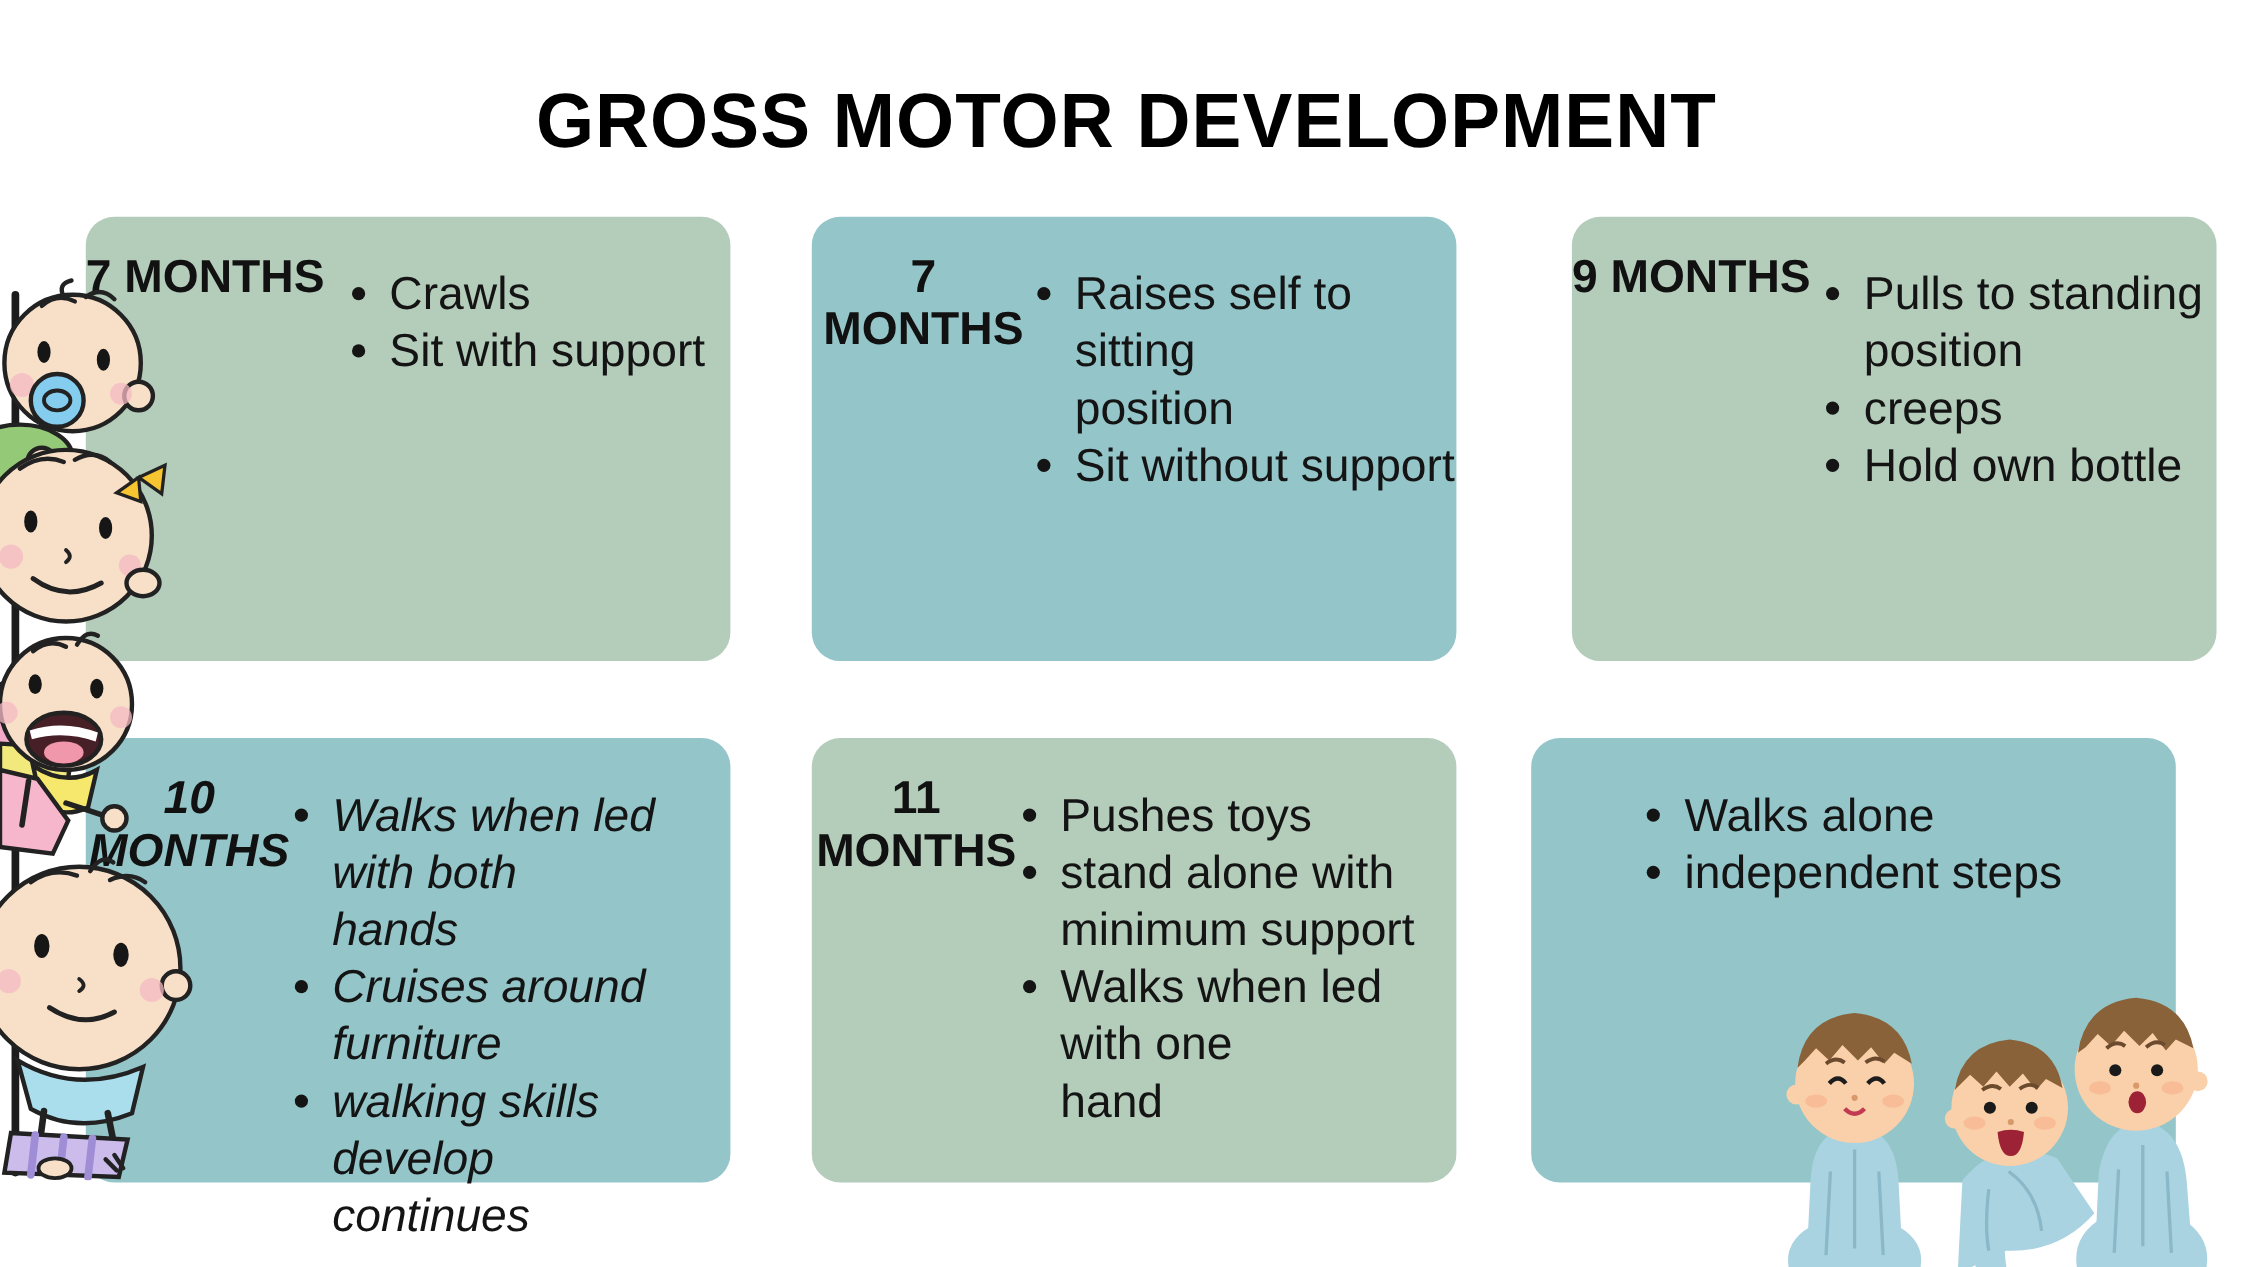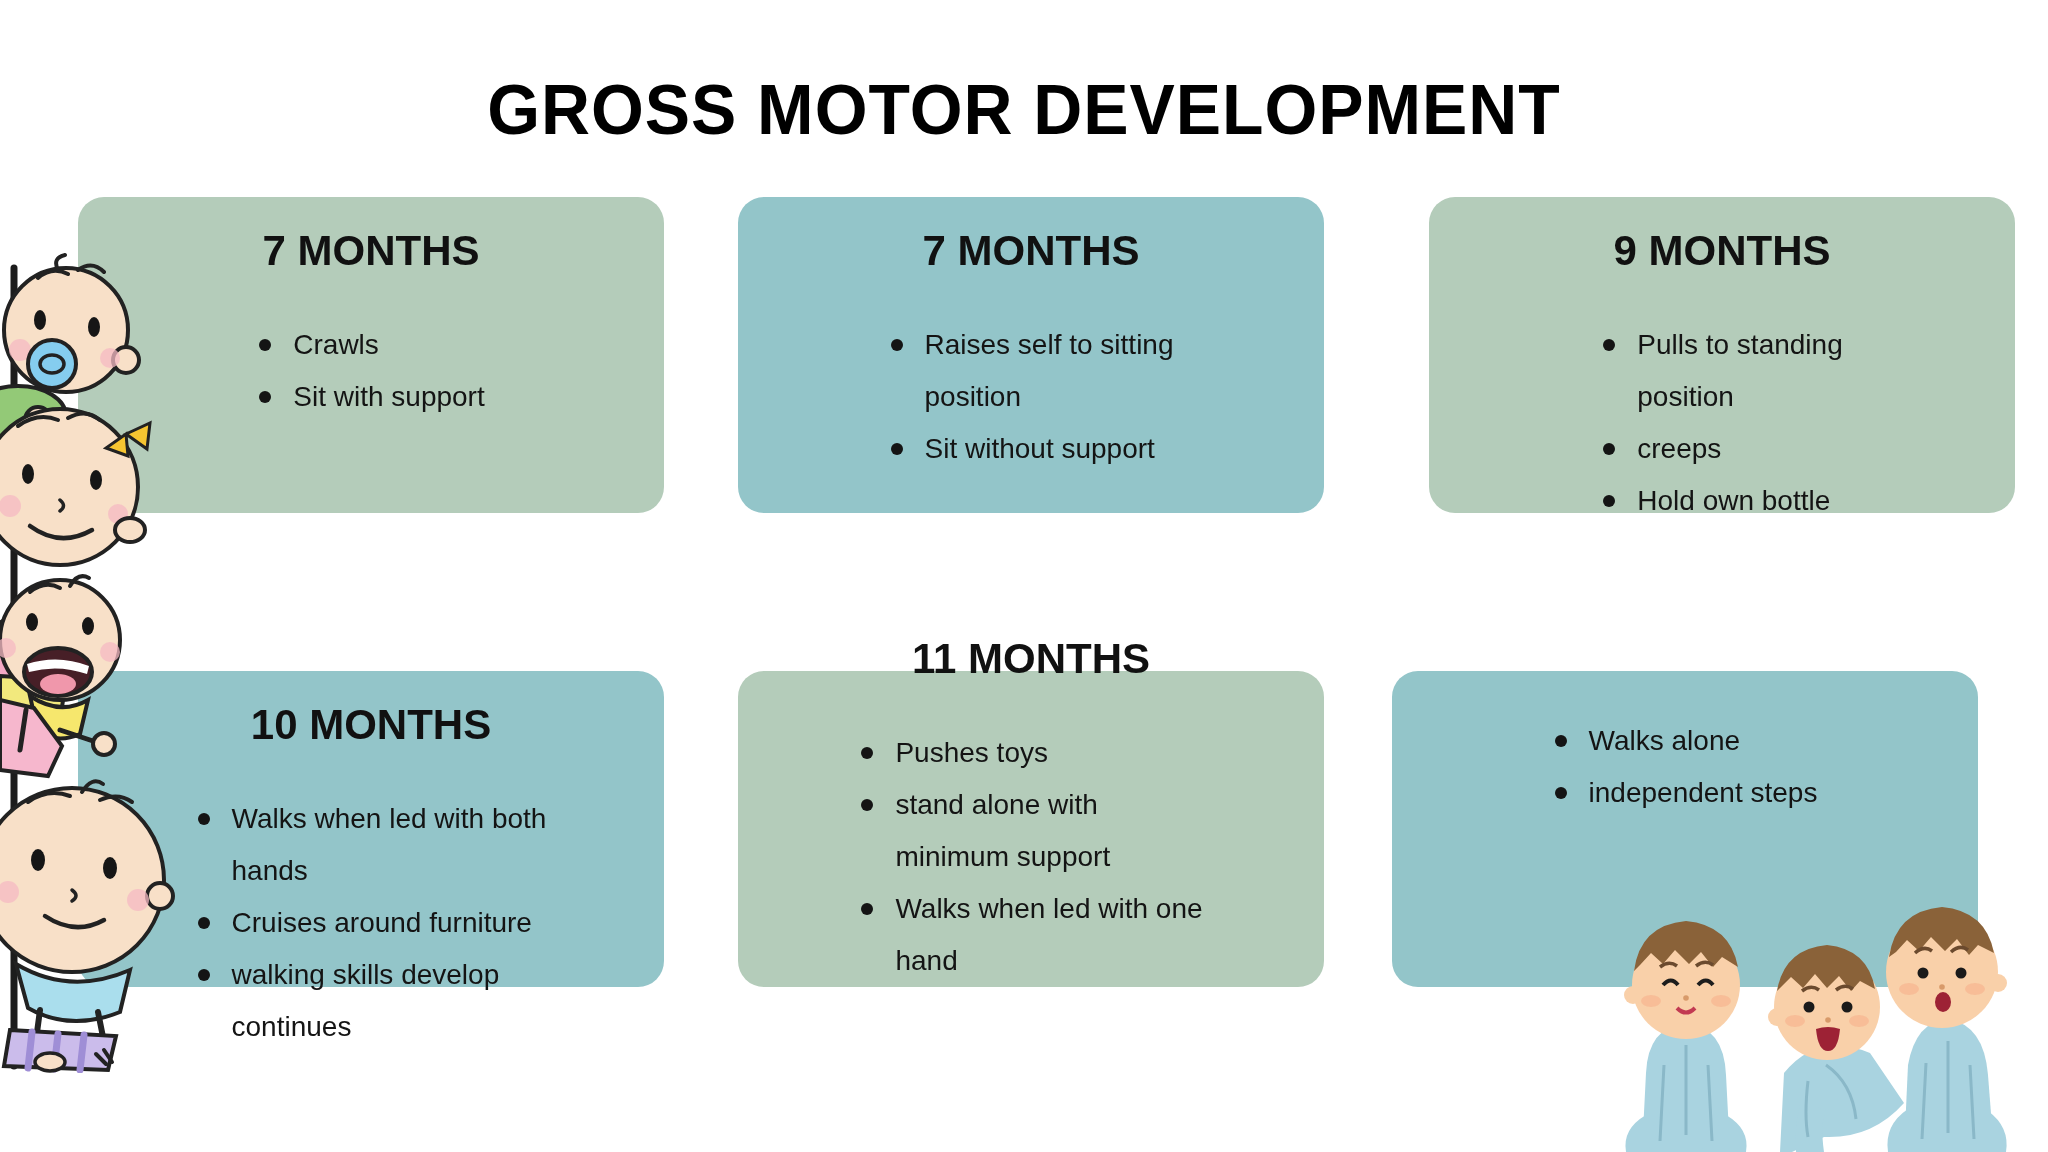--- a/index.html
+++ b/index.html
@@ -11,49 +11,49 @@
     position:relative;overflow:hidden;
   }
   .page-title{
     position:absolute;top:70px;left:0;width:100%;
     margin:0;text-align:center;
     font-size:70px;font-weight:700;letter-spacing:1px;
     color:#000;
     transform:scaleX(0.97);
   }
   .card{
-    position:absolute;width:586px;height:316px;
+    position:absolute;width:586px;height:404px;
     border-radius:26px;
-    display:flex;flex-direction:column;
+    display:flex;flex-direction:row;
     box-sizing:border-box;
   }
   .sage{background:var(--sage,#b4ccba);}
   .teal{background:var(--teal,#93c5c9);}
   .card-title{
     margin:30px 0 0;text-align:center;
     font-size:42px;font-weight:700;color:#111;
   }
   .milestones{
     margin:44px auto 0;padding:0;list-style:none;
     width:max-content;max-width:510px;
-    font-size:28px;line-height:52px;color:var(--ink,#141414);
+    font-size:42px;line-height:52px;color:var(--ink,#141414);
   }
   .milestones li{
     position:relative;padding-left:36px;
     white-space:pre-line;
   }
   .milestones li::before{
     content:"";position:absolute;left:2px;top:20px;
     width:12px;height:12px;border-radius:50%;background:var(--ink,#141414);
   }
   
   #card-0{left:78px;top:197px;}
   #card-1{left:738px;top:197px;}
   #card-2{left:1392px;top:197px;margin-left:37px;}
-  #card-3{left:78px;top:671px;}
+  #card-3{left:78px;top:671px;font-style:italic;}
   #card-4{left:738px;top:671px;justify-content:flex-end;}
   #card-5{left:1392px;top:671px;}
   .left-art{position:absolute;left:0;top:228px;}
   .br-art{position:absolute;left:1612px;top:905px;}
 </style>
 </head>
 <body>
 
 <h1 class="page-title">GROSS MOTOR DEVELOPMENT</h1>
 

